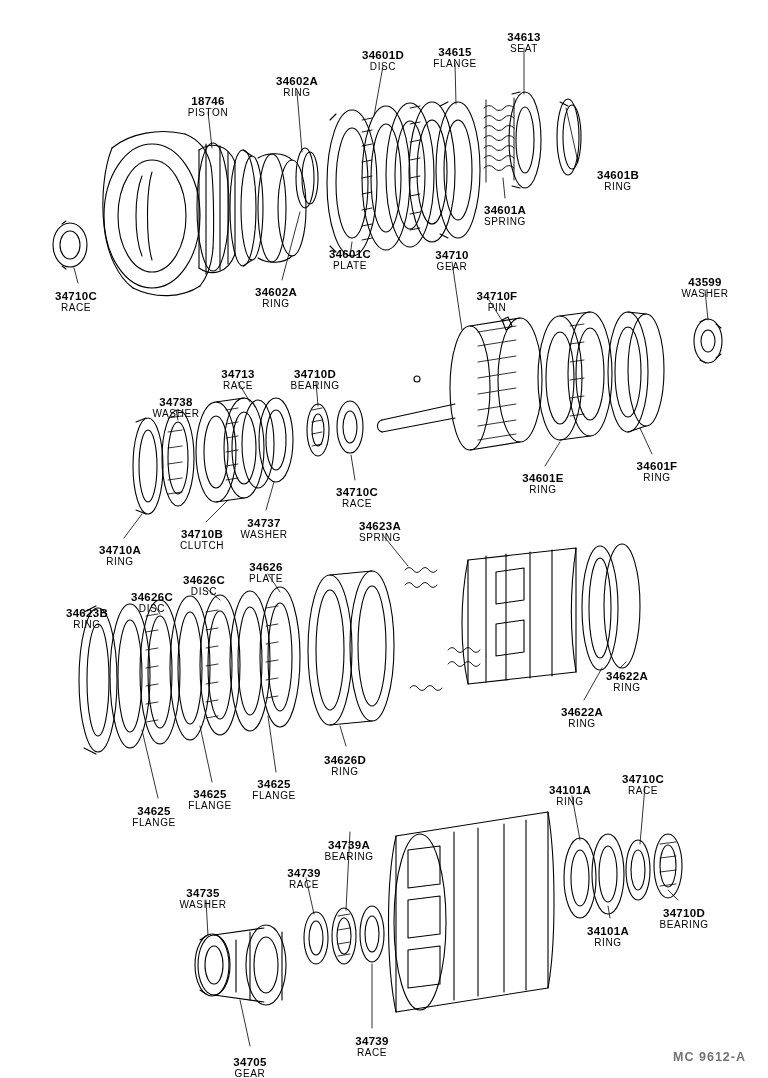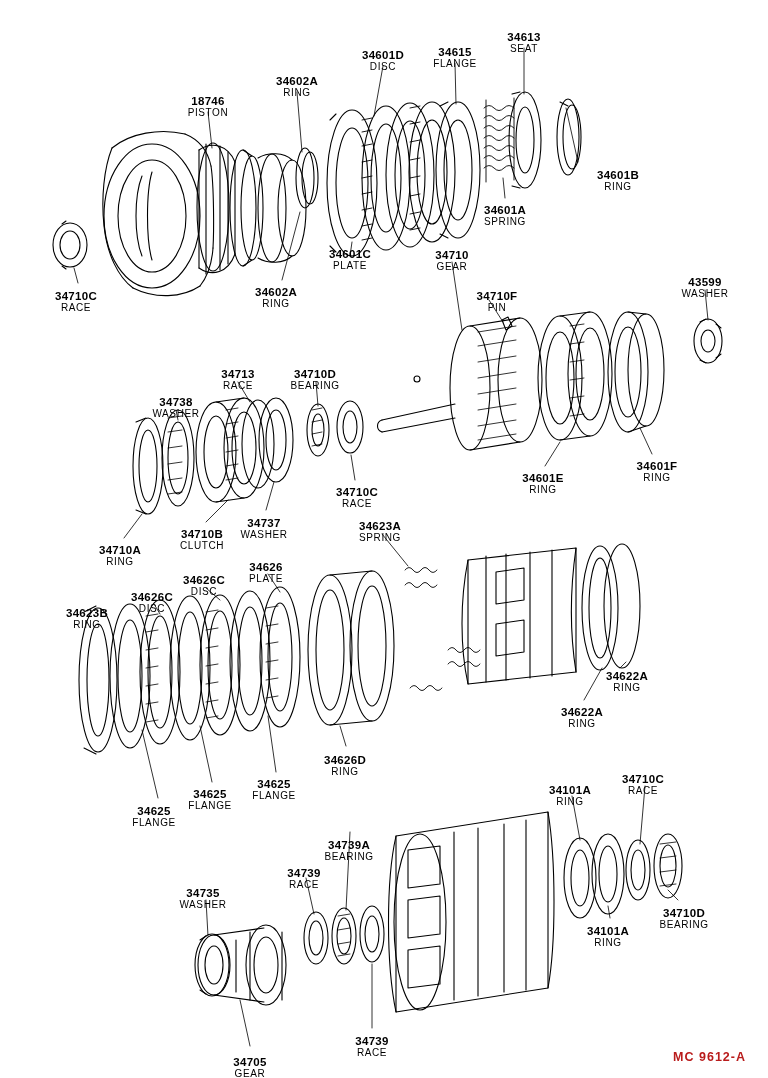--- a/index.html
+++ b/index.html
@@ -44,21 +44,21 @@
     margin-top: 0px;
   }
   .lbl.c { text-align: center; }
   #footer {
     position: absolute;
     right: 22px;
     bottom: 14px;
     font-size: 12.5px;
     font-weight: bold;
     letter-spacing: 1px;
-    color: #b91c1c;
+    color: #737373;
   }
 </style>
 </head>
 <body>
 
 <div id="sheet">
 
   <svg id="art" viewBox="0 0 768 1078" xmlns="http://www.w3.org/2000/svg">
     <g fill="none" stroke="#000" stroke-width="1.1" stroke-linecap="round" stroke-linejoin="round">
 

